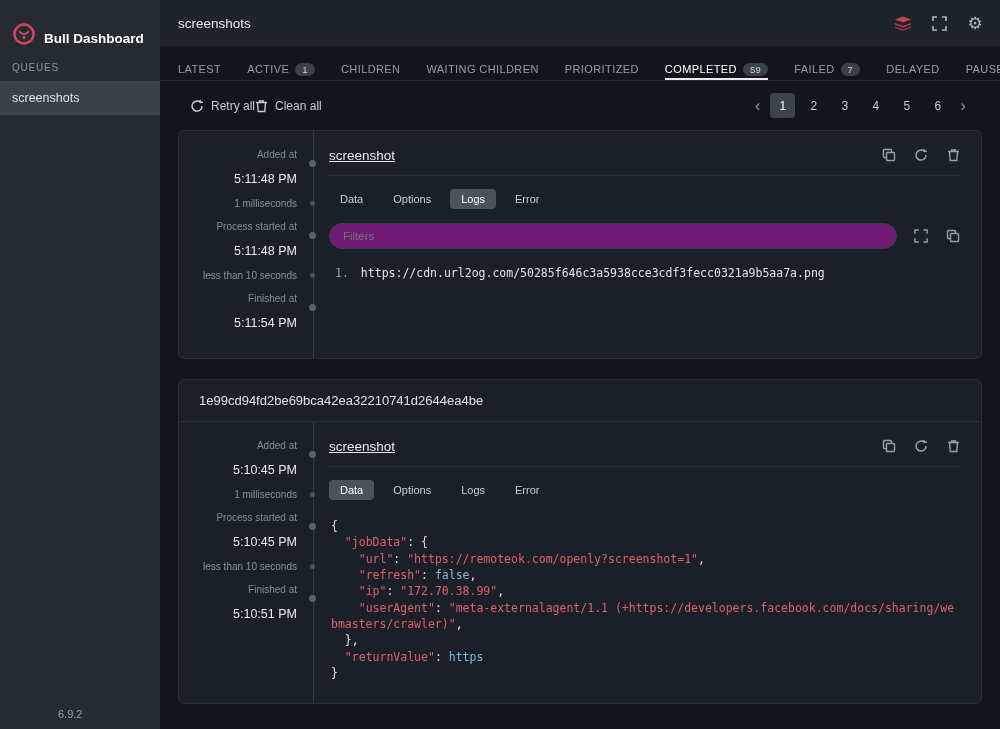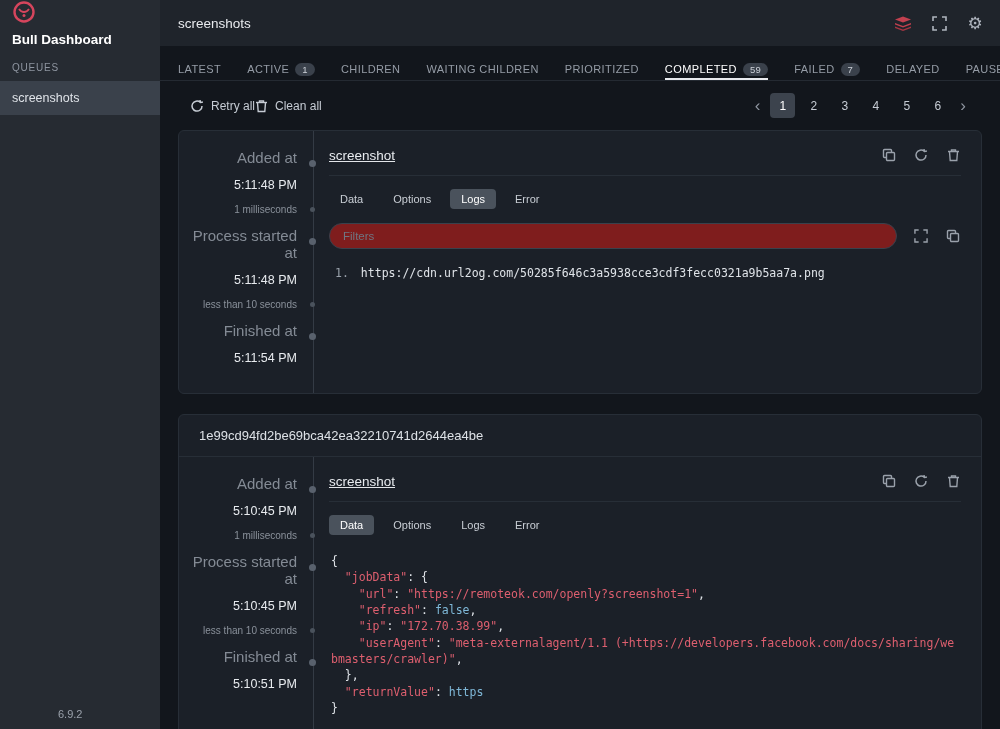--- a/index.html
+++ b/index.html
@@ -6,21 +6,21 @@
   html,body { width:1000px; height:729px; overflow:hidden; }
   body {
     font-family:"Liberation Sans", sans-serif;
     background:#12161c; color:#e3e6ea;
     -webkit-font-smoothing:antialiased;
   }
   .app { display:flex; height:100%; }
 
   
   .sidebar { width:160px; flex:none; background:#262b32; display:flex; flex-direction:column; }
-  .logo-row { height:46px; display:flex; align-items:flex-start; gap:8px; padding:0 12px;flex-direction:column; }
+  .logo-row { height:46px; display:flex; align-items:flex-end; gap:8px; padding:0 12px; }
   .app-title { font-size:13.5px; font-weight:bold; color:#ffffff; white-space:nowrap; }
   .queues-label { padding:16px 12px 8px; font-size:10px; letter-spacing:.8px; color:#8e95a0; }
   .sidebar-item { padding:10px 12px; font-size:12.5px; color:#dfe3e8; cursor:pointer; }
   .sidebar-item.active { background:#3a414b; }
   .version { margin-top:auto; padding:8px 0 9px 58px; font-size:11px; color:#9aa1ab; }
 
   
   .main { flex:1; display:flex; flex-direction:column; min-width:0; }
   .top-header { height:46px; flex:none; background:#1f242b; display:flex; align-items:center; justify-content:space-between; padding:0 16px 0 18px; }
   .header-title { font-size:13.5px; color:#e8eaee; }
@@ -45,37 +45,37 @@
   .page-btn.current { background:#3c434d; color:#ffffff; }
 
   
   .jobs { padding:0 18px 18px; display:flex; flex-direction:column; gap:20px; }
   .job-card { background:#1b2028; border:1px solid #272e37; border-radius:6px; overflow:hidden; }
   .job-id { padding:13px 20px; font-size:13px; color:#dde1e6; border-bottom:1px solid #272e37; }
   .job-body { display:flex; position:relative; padding:10px 0 16px; }
   .tl-line { position:absolute; left:134px; top:0; bottom:0; width:1px; background:#343b45; }
   .timeline { width:134px; flex:none; padding:8px 16px 0 0; text-align:right; }
   .tl-item { position:relative; margin-bottom:12px; }
-  .tl-label { font-size:15px; color:#848b95; }
+  .tl-label { font-size:10px; color:#848b95; }
   .tl-value { font-size:12.5px; color:#e8ebef; margin-top:12px; }
   .tl-dot { position:absolute; right:-19px; top:11px; width:7px; height:7px; border-radius:50%; background:#59616d; }
   .tl-duration { position:relative; margin-bottom:12px; font-size:10px; color:#8a919b; }
   .tl-dot.small { width:5px; height:5px; right:-18px; top:3px; background:#4a525c; }
 
   .job-content { flex:1; min-width:0; padding:0 20px 0 16px; }
   .job-content-header { display:flex; align-items:center; justify-content:space-between; padding:6px 0 12px; border-bottom:1px solid #272e37;text-decoration:underline; }
   .job-name { font-size:13.5px; color:#e8ebef; }
   .job-actions { display:flex; gap:16px; }
   .aicon { width:16px; height:16px; color:#9aa1ab; cursor:pointer; display:flex; align-items:center; justify-content:center; }
   .job-tabs { display:flex; gap:8px; margin:13px 0 14px; }
   .jtab { font-size:11px; padding:4px 11px; border-radius:4px; color:#c9ced5; background:none; border:none; font-family:inherit; cursor:pointer; }
   .jtab.active { background:#4a525c; color:#ffffff; }
 
   .logs-toolbar { display:flex; align-items:center; gap:16px; margin:4px 0 14px; }
-  .filter-input { flex:1; height:26px; background:#7f1d1d; border:1px solid #3a414c; border-radius:13px; color:#e6e9ee; padding:0 13px; font-size:11.5px; font-family:inherit; outline:none; }
+  .filter-input { flex:1; height:26px; background:#701a75; border:1px solid #3a414c; border-radius:13px; color:#e6e9ee; padding:0 13px; font-size:11.5px; font-family:inherit; outline:none; }
   .filter-input::placeholder { color:#6f7682; }
   .log-lines { list-style:none; font-family:"DejaVu Sans Mono", monospace; font-size:11.5px; color:#dfe3e8; padding:2px 0 14px 6px; }
   .log-line { display:flex; gap:12px; line-height:1.5; }
   .log-num { color:#9aa1ab; }
 
   .json { font-family:"DejaVu Sans Mono", monospace; font-size:11.5px; line-height:1.42; white-space:pre-wrap; word-break:break-all; padding:4px 0 6px 2px; color:#dfe3e8; }
   .tok-p { color:#dfe3e8; }
   .tok-s { color:#de5f6f; }
   .tok-l { color:#7fb8d8; }
 

